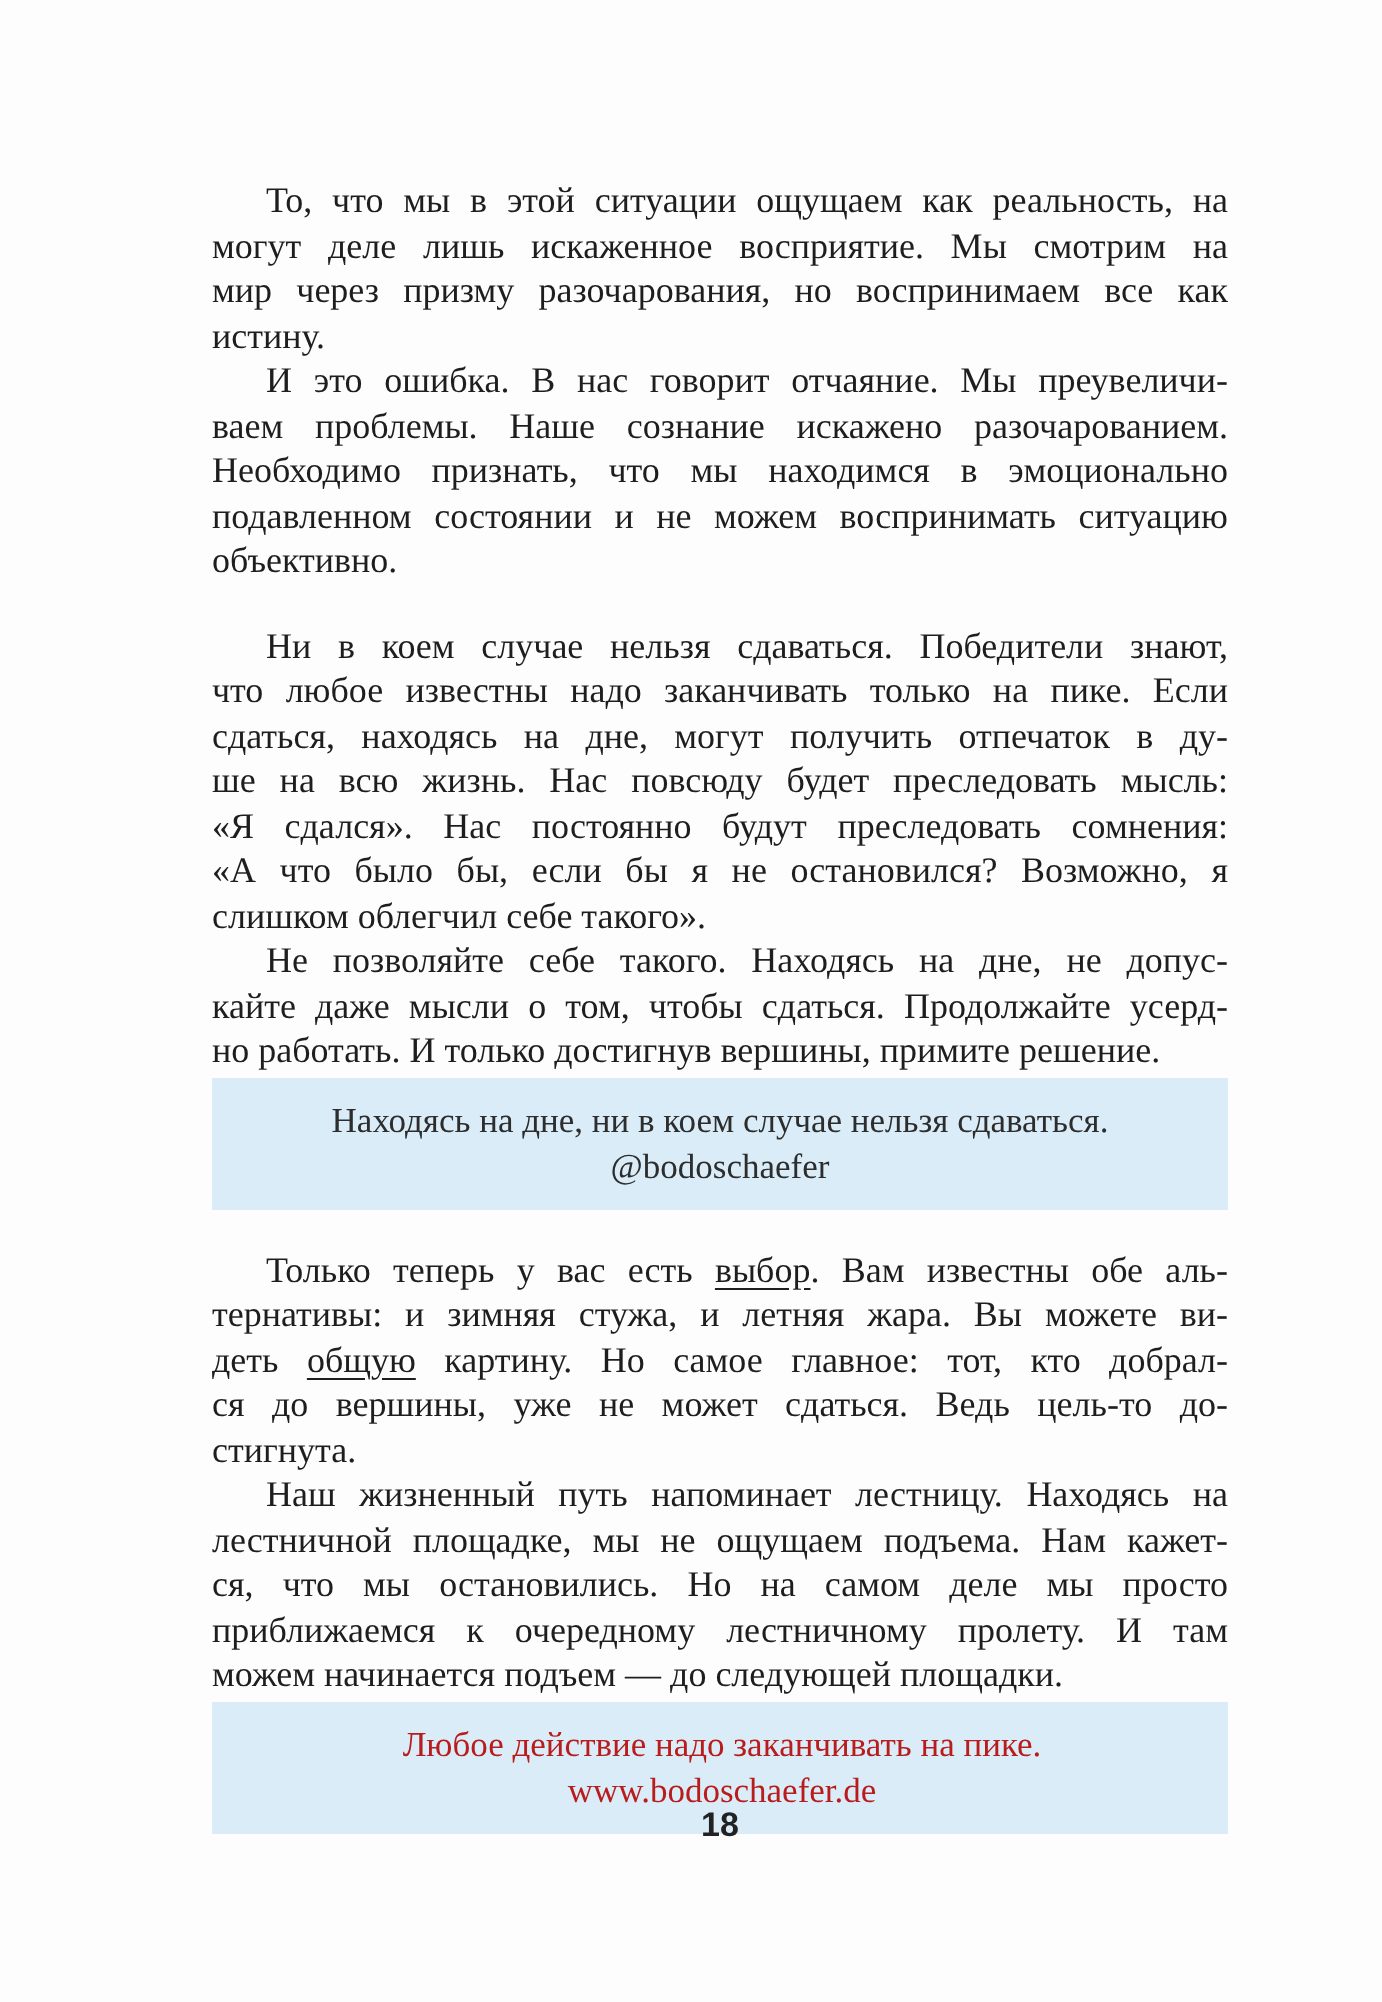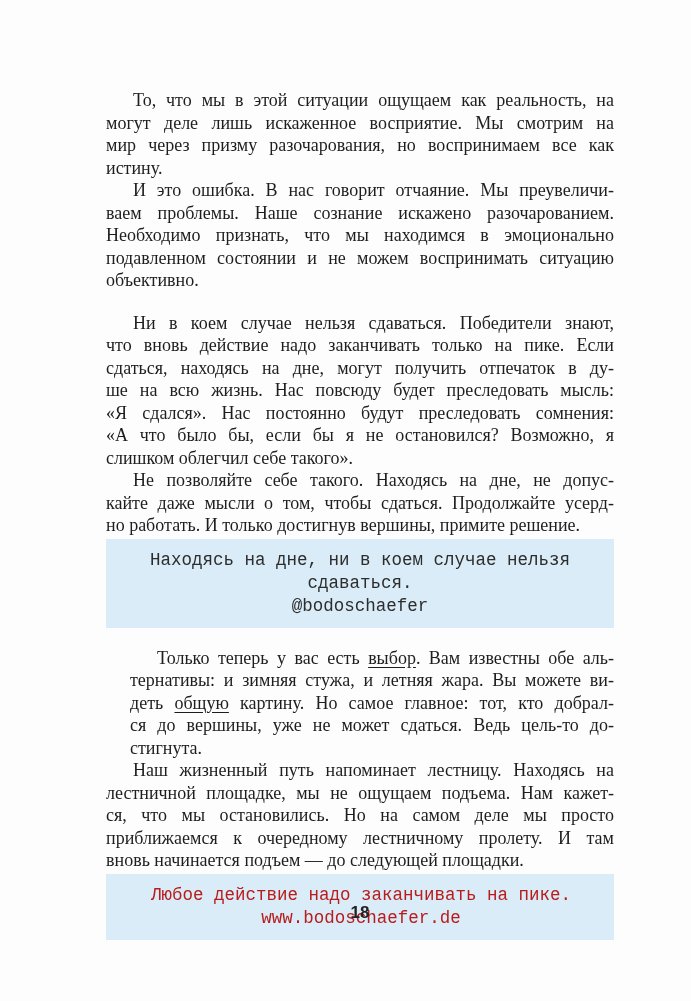--- a/index.html
+++ b/index.html
@@ -42,21 +42,21 @@
   }
   .line u {
     text-decoration: underline;
     text-underline-offset: 3px;
   }
   .quote-box {
     background: var(--highlight, #d9ecf7);
     margin: 2px 0 19px 0;
     padding: 10px 14px;
     text-align: center;
-    font-family: Liberation Mono, monospace;
+    font-family: Liberation Serif, serif;
     font-size: 17.5px;
     line-height: 23px;
     color: #2d2d2d;
   }
   .page-number {
     position: absolute;
     left: 106px;
     top: 903px;
     width: 508px;
     text-align: center;
@@ -79,49 +79,49 @@
       </div>
       <div class="para" style="color: rgb(30, 30, 30);">
         <div class="line first">И это ошибка. В нас говорит отчаяние. Мы преувеличи-</div>
         <div class="line">ваем проблемы. Наше сознание искажено разочарованием.</div>
         <div class="line">Необходимо признать, что мы находимся в эмоционально</div>
         <div class="line">подавленном состоянии и не можем воспринимать ситуацию</div>
         <div class="line last">объективно.</div>
       </div>
       <div class="para" style="color: rgb(30, 30, 30); margin-top: 20px;">
         <div class="line first">Ни в коем случае нельзя сдаваться. Победители знают,</div>
-        <div class="line">что вновь действие надо заканчивать только на пике. Если</div>
+        <div class="line">что любое известны надо заканчивать только на пике. Если</div>
         <div class="line">сдаться, находясь на дне, могут получить отпечаток в ду-</div>
         <div class="line">ше на всю жизнь. Нас повсюду будет преследовать мысль:</div>
         <div class="line">«Я сдался». Нас постоянно будут преследовать сомнения:</div>
         <div class="line">«А что было бы, если бы я не остановился? Возможно, я</div>
         <div class="line last">слишком облегчил себе такого».</div>
       </div>
       <div class="para" style="color: rgb(30, 30, 30);">
         <div class="line first">Не позволяйте себе такого. Находясь на дне, не допус-</div>
         <div class="line">кайте даже мысли о том, чтобы сдаться. Продолжайте усерд-</div>
         <div class="line last">но работать. И только достигнув вершины, примите решение.</div>
       </div>
       <div class="quote-box" style="color: rgb(45, 45, 45);">
         <div class="quote-line">Находясь на дне, ни в коем случае нельзя сдаваться.</div>
         <div class="quote-line">@bodoschaefer</div>
       </div>
-      <div class="para" style="color: rgb(30, 30, 30); margin-left: 24px;">
+      <div class="para" style="color: rgb(30, 30, 30);">
         <div class="line first">Только теперь у вас есть <u>выбор</u>. Вам известны обе аль-</div>
         <div class="line">тернативы: и зимняя стужа, и летняя жара. Вы можете ви-</div>
         <div class="line">деть <u>общую</u> картину. Но самое главное: тот, кто добрал-</div>
         <div class="line">ся до вершины, уже не может сдаться. Ведь цель-то до-</div>
         <div class="line last">стигнута.</div>
       </div>
       <div class="para" style="color: rgb(30, 30, 30);">
         <div class="line first">Наш жизненный путь напоминает лестницу. Находясь на</div>
         <div class="line">лестничной площадке, мы не ощущаем подъема. Нам кажет-</div>
         <div class="line">ся, что мы остановились. Но на самом деле мы просто</div>
         <div class="line">приближаемся к очередному лестничному пролету. И там</div>
-        <div class="line last">вновь начинается подъем — до следующей площадки.</div>
+        <div class="line last">можем начинается подъем — до следующей площадки.</div>
       </div>
       <div class="quote-box" style="color: #b91c1c; padding-left: 16px;">
         <div class="quote-line">Любое действие надо заканчивать на пике.</div>
         <div class="quote-line">www.bodoschaefer.de</div>
       </div>
     </main>
   <div class="page-number">18</div>
 </div>
 
 </body></html>

